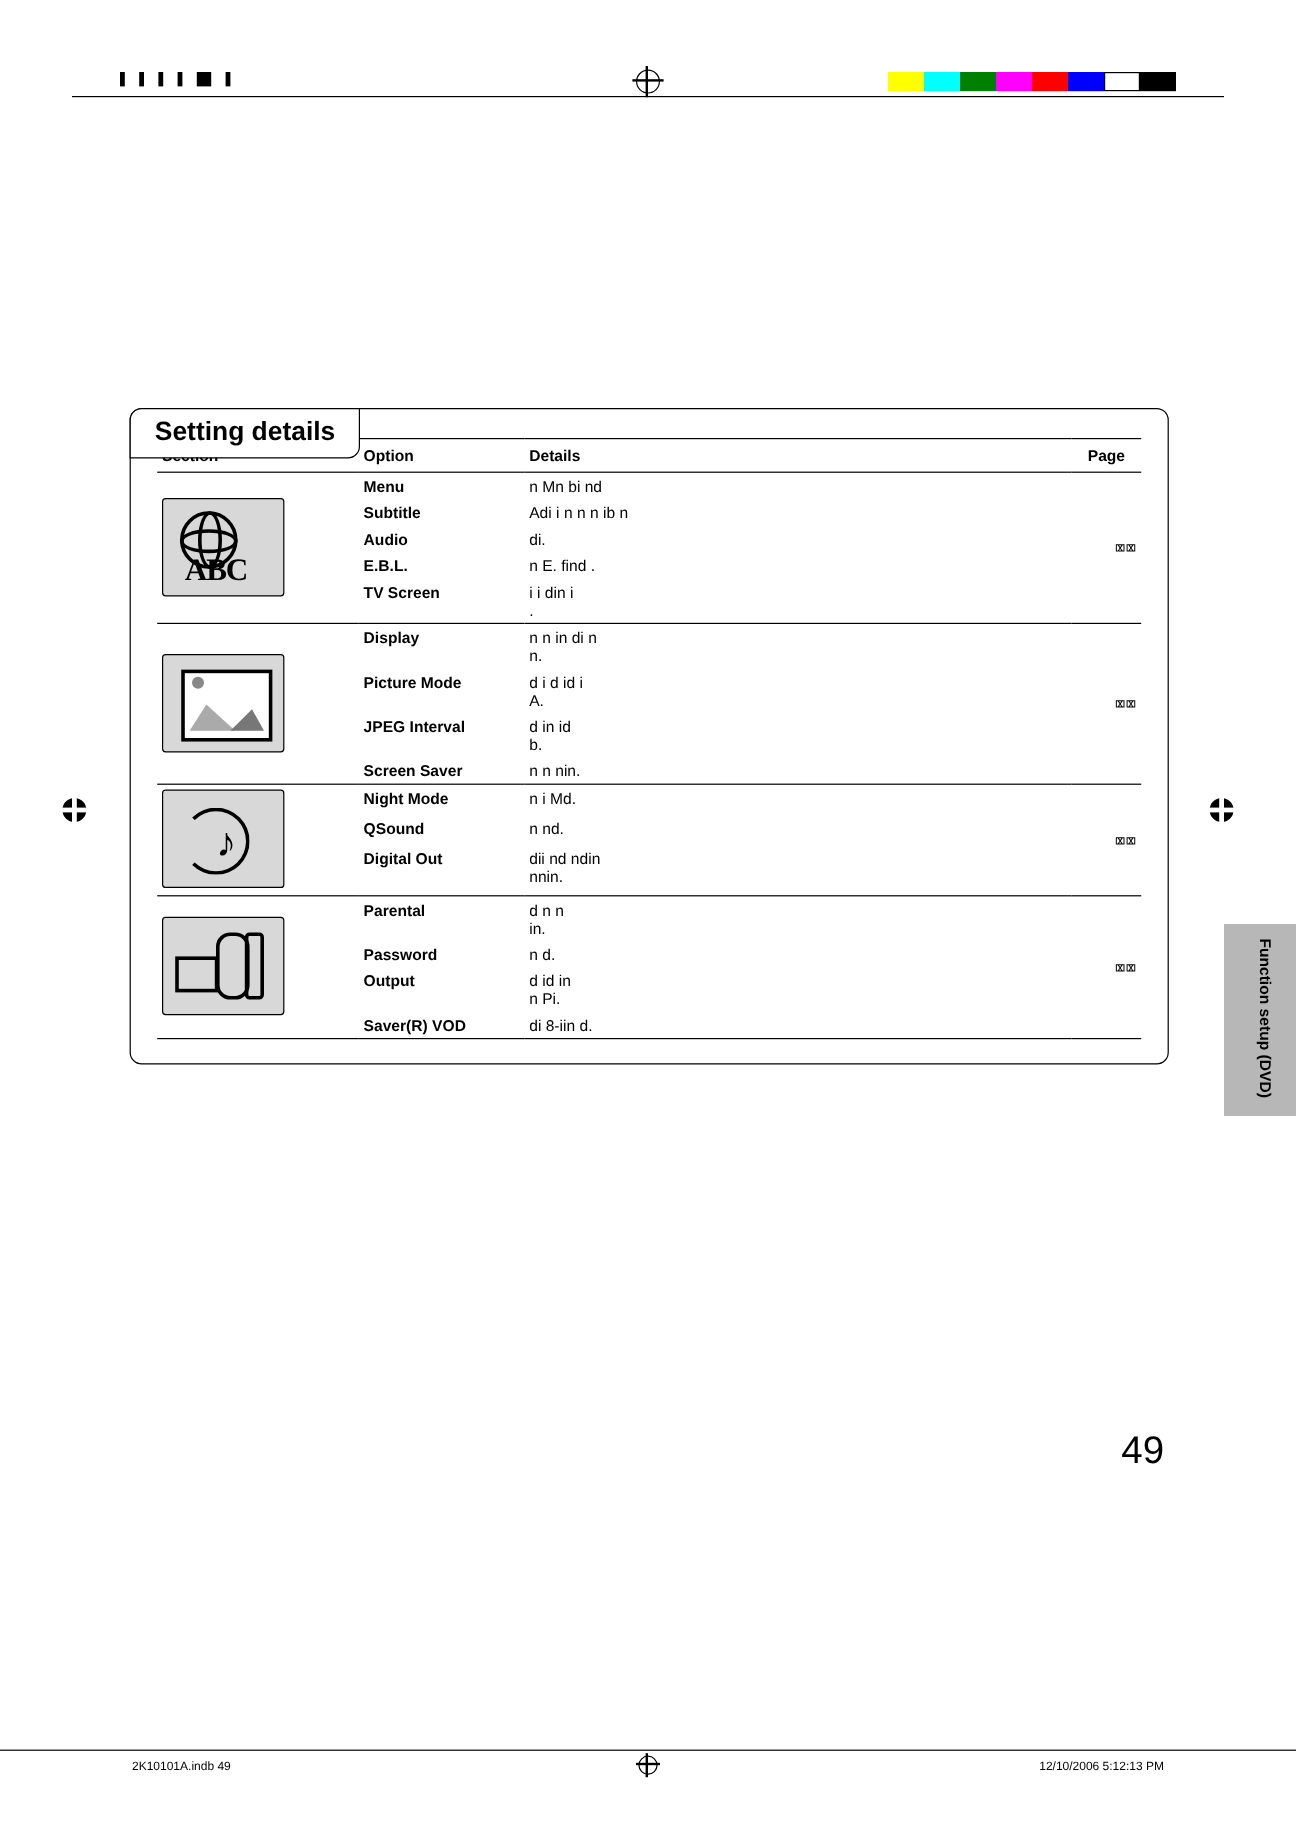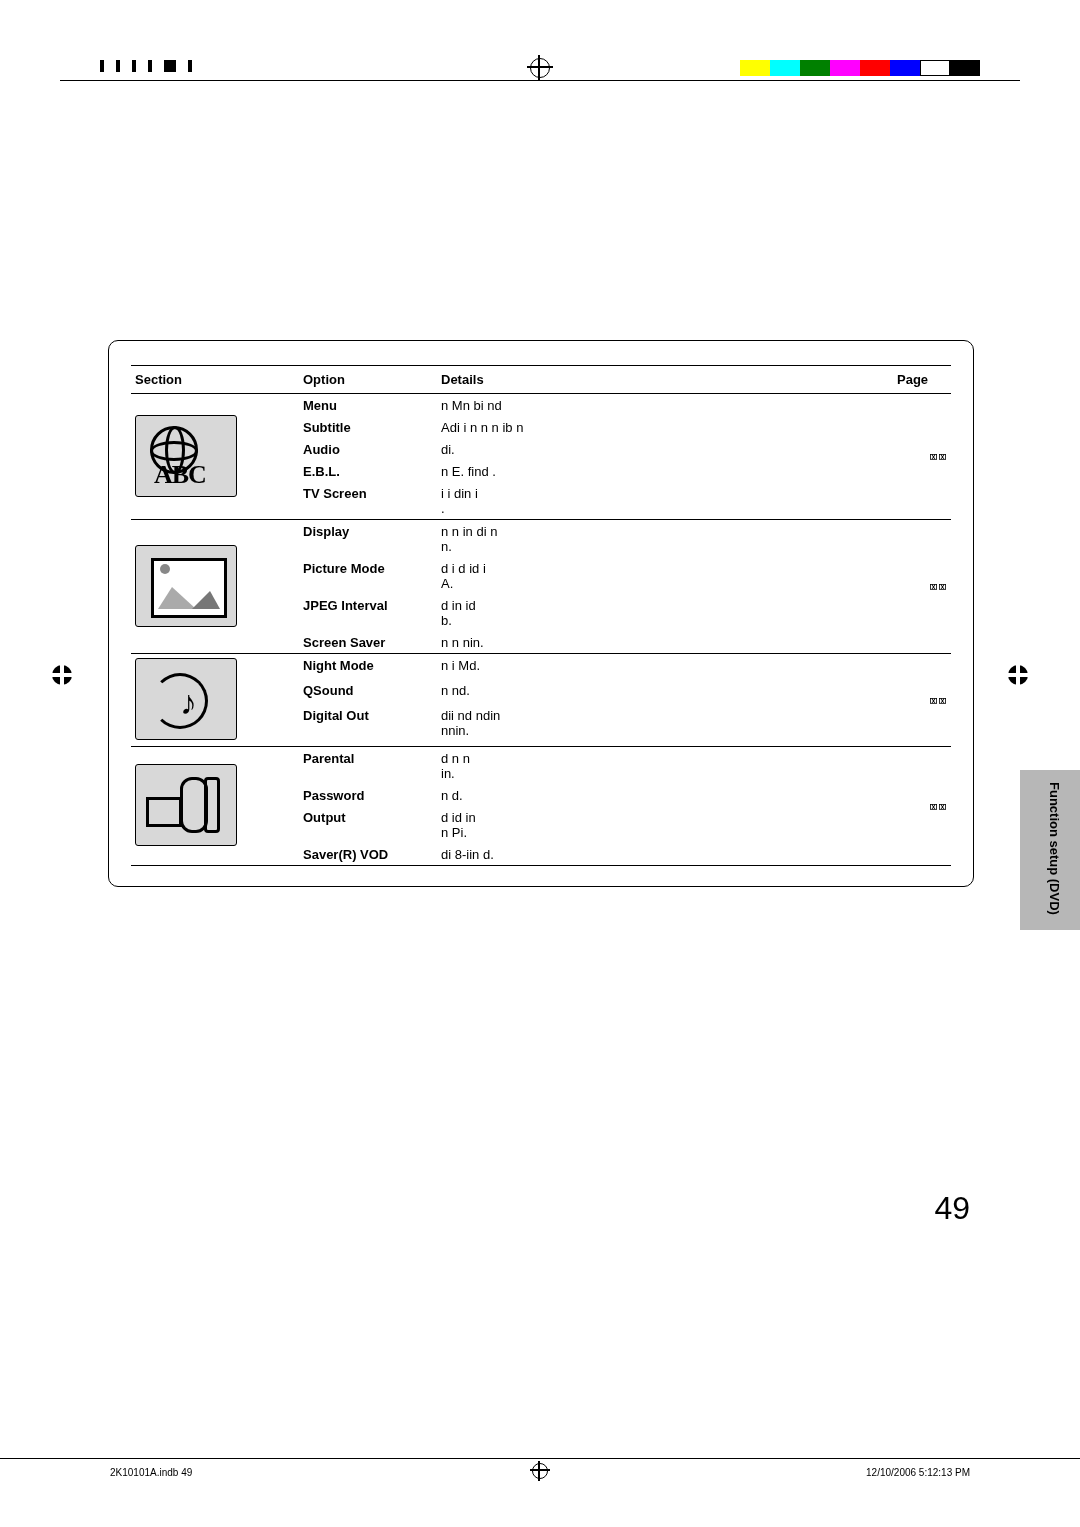--- a/index.html
+++ b/index.html
@@ -82,28 +82,29 @@
 </div>
 <div class="print-border"></div>
 <div class="side-mark left"></div>
 <div class="side-mark right"></div>
 
 <div class="side-tab">
   <div class="label">Function setup (DVD)</div>
 </div>
 
 <div class="page">
+  <div class="title-box">Setting details</div>
   <div class="content">
     <table class="tbl">
       <tbody>
           <tr>
         <th>Section</th>
         <th>Option</th>
         <th>Details</th>
-        <th style="text-align:left">Page</th>
+        <th style="text-align:center">Page</th>
       </tr>
 
       <tr>
         <td class="sec" rowspan="5">
           <div class="icon-box icon-abc">
             <div class="globe"></div><div class="txt">ABC</div>
           </div>
         </td>
         <td class="opt">Menu</td>
         <td class="det">n Mn bi nd</td>

